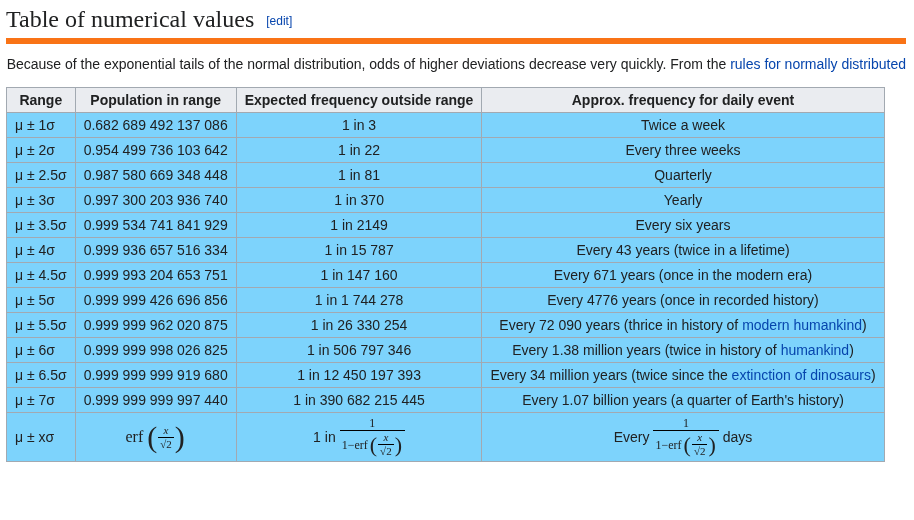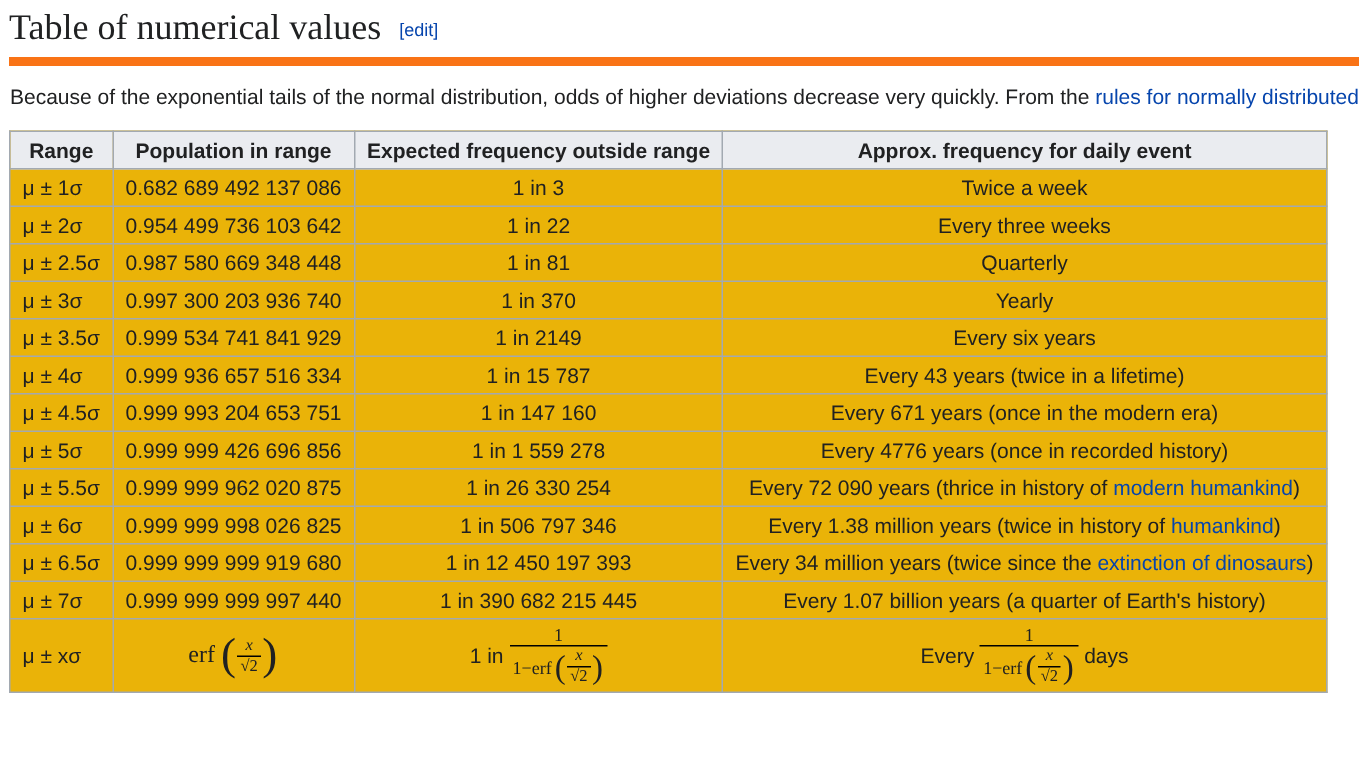--- a/index.html
+++ b/index.html
@@ -35,21 +35,21 @@
     font-size: 14px;
     line-height: 1.5;
     text-align: right;
   }
   a.wlink, .wlink {
     color: #0645ad;
     text-decoration: none;
   }
   table.wikitable {
     border-collapse: collapse;
-    background: #eab308;
+    background: #7dd3fc;
     font-size: 14px;
     color: #202122;
   }
   table.wikitable th,
   table.wikitable td {
     border: 1px solid #a2a9b1;
     padding: 4px 8px;
     vertical-align: middle;
   }
   table.wikitable th {
@@ -173,21 +173,21 @@
         </tr>
         <tr>
           <td class="col-range sigma-cell">μ ± 4.5σ</td>
           <td class="col-pop">0.999 993 204 653 751</td>
           <td class="col-freq nowrap">1 in 147 160</td>
           <td class="col-approx">Every 671 years (once in the modern era)</td>
         </tr>
         <tr>
           <td class="col-range sigma-cell">μ ± 5σ</td>
           <td class="col-pop">0.999 999 426 696 856</td>
-          <td class="col-freq nowrap">1 in 1 559 278</td>
+          <td class="col-freq nowrap">1 in 1 744 278</td>
           <td class="col-approx">Every 4776 years (once in recorded history)</td>
         </tr>
         <tr>
           <td class="col-range sigma-cell">μ ± 5.5σ</td>
           <td class="col-pop">0.999 999 962 020 875</td>
           <td class="col-freq nowrap">1 in 26 330 254</td>
           <td class="col-approx"><span>Every 72 090 years (thrice in history of </span><a class="wlink" href="#">modern humankind</a><span>)</span></td>
         </tr>
         <tr>
           <td class="col-range sigma-cell">μ ± 6σ</td>

